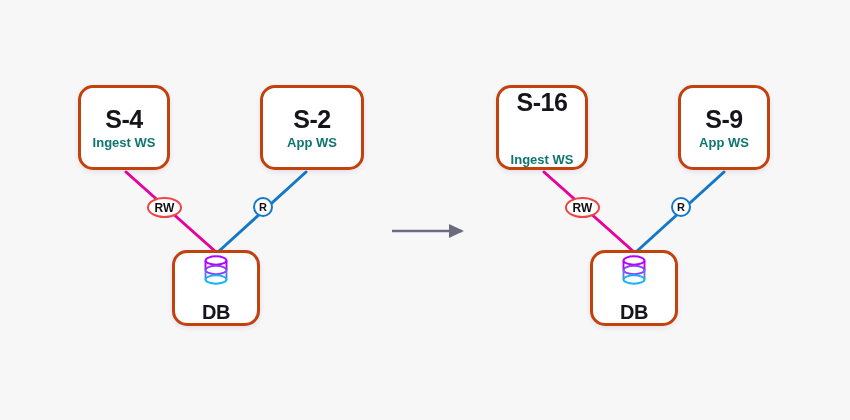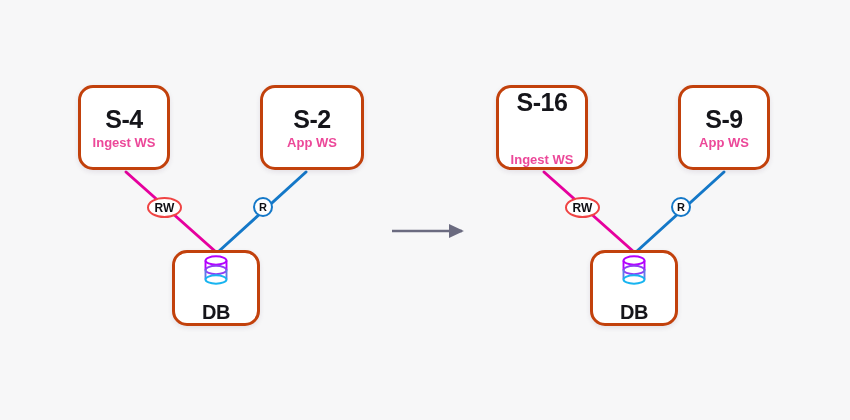--- a/index.html
+++ b/index.html
@@ -36,21 +36,21 @@
   .node .title {
     font-size: 25px;
     font-weight: bold;
     color: #15151a;
     letter-spacing: -0.5px;
     line-height: 1;
   }
   .node .subtitle {
     font-size: 13px;
     font-weight: bold;
-    color: #ec4899;
+    color: #0f766e;
     margin-top: 4px;
     line-height: 1;
     white-space: nowrap;
   }
   .node.db .title {
     font-size: 20px;
     font-weight: bold;
     margin-top: 14px;
   }
   

